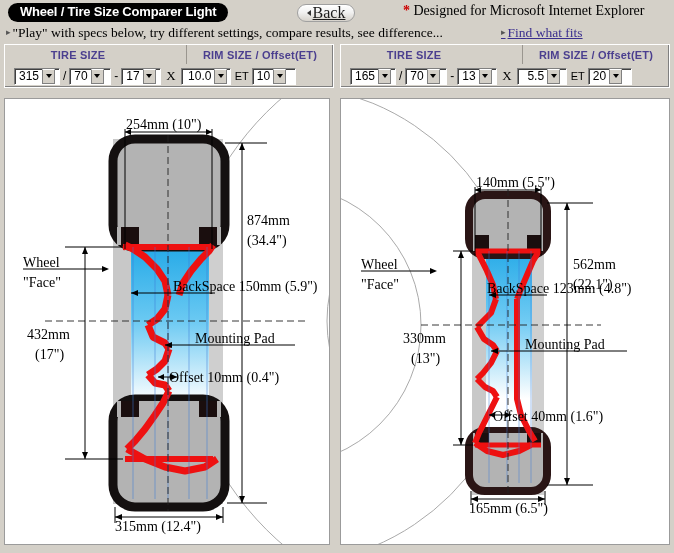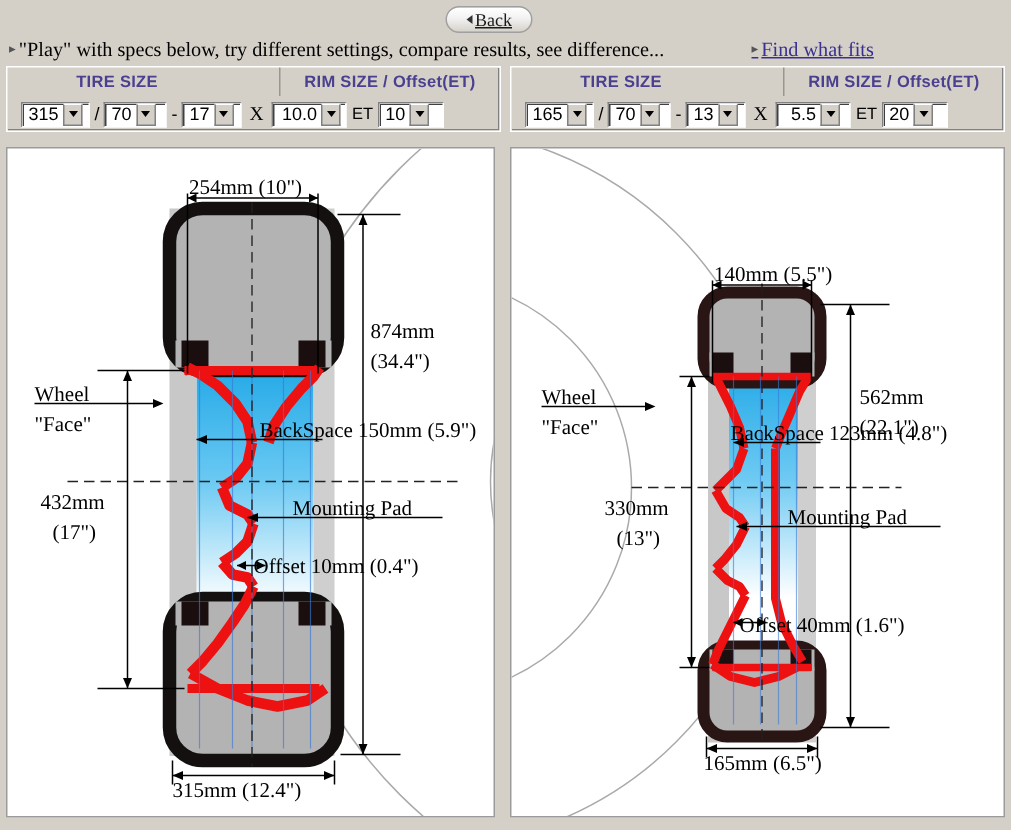--- a/index.html
+++ b/index.html
@@ -38,21 +38,21 @@
     cursor: pointer;
   }
   .back-btn .tri {
     width: 0; height: 0;
     border-top: 3px solid transparent;
     border-bottom: 3px solid transparent;
     border-right: 4px solid #333;
   }
   .back-btn .lbl {
     font-family: "Liberation Serif", serif;
-    font-size: 12px; color: #1a1a1a;
+    font-size: 16px; color: #1a1a1a;
     text-decoration: underline;
     line-height: 12px;
   }
   .ms-note {
     position: absolute; left: 403px; top: 3px;
     font-size: 14px; color: #000; white-space: nowrap;
   }
   .ms-note .star { color: #cc0000; font-weight: bold; }
 
   
@@ -166,26 +166,31 @@
   }
   .diagram svg { position: absolute; left: 0; top: 0; }
   .dtext { font-family: "Liberation Serif","DejaVu Serif",serif; fill: #000; }
 </style>
 </head>
 <body>
 
 <div id="app">
 
   <div class="header-row">
+    <div class="title-badge">Wheel / Tire Size Comparer Light</div>
 
     <div class="back-btn">
       <span class="tri"></span>
       <span class="lbl">Back</span>
     </div>
 
+    <div class="ms-note">
+      <span class="star">*</span>
+      <span>Designed for Microsoft Internet Explorer</span>
+    </div>
   </div>
 
   <div class="sub-row">
     <div class="sub-text">
       <span class="bullet">▸</span><span>"Play" with specs below, try different settings, compare results, see difference...</span>
     </div>
     <div class="find-link">
       <span class="bullet">▸</span><span>Find what fits</span>
     </div>
   </div>

